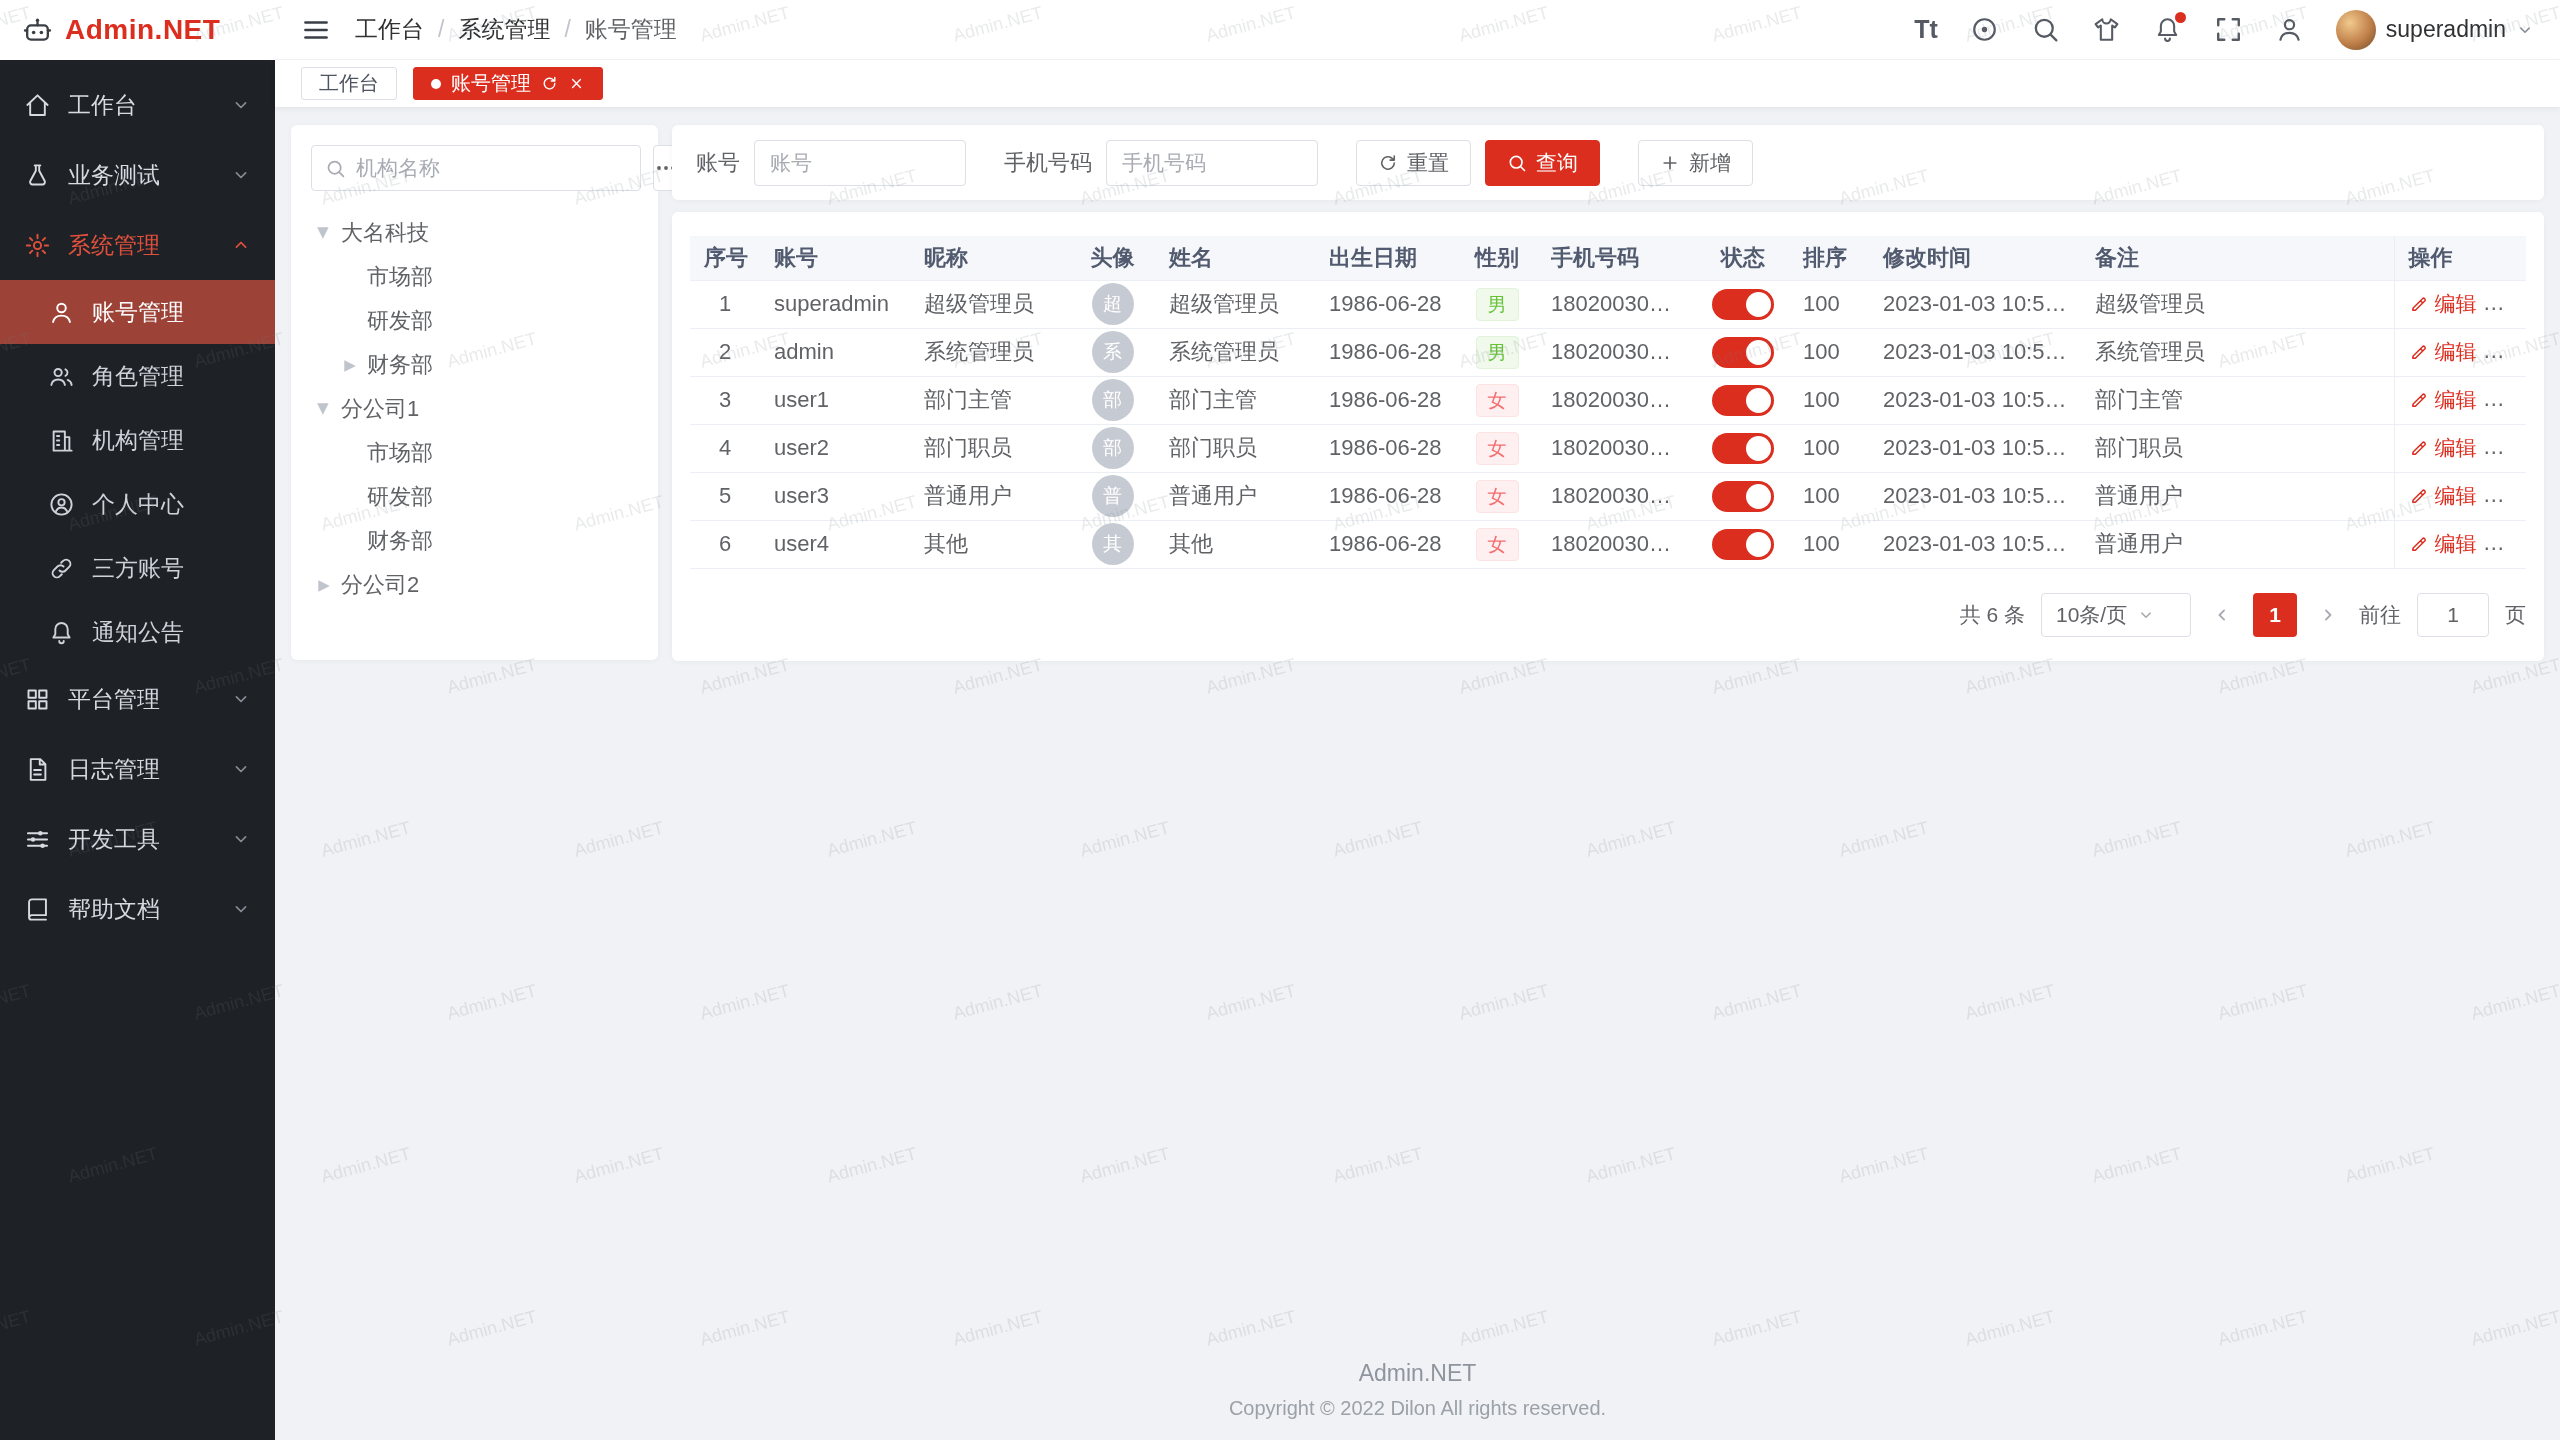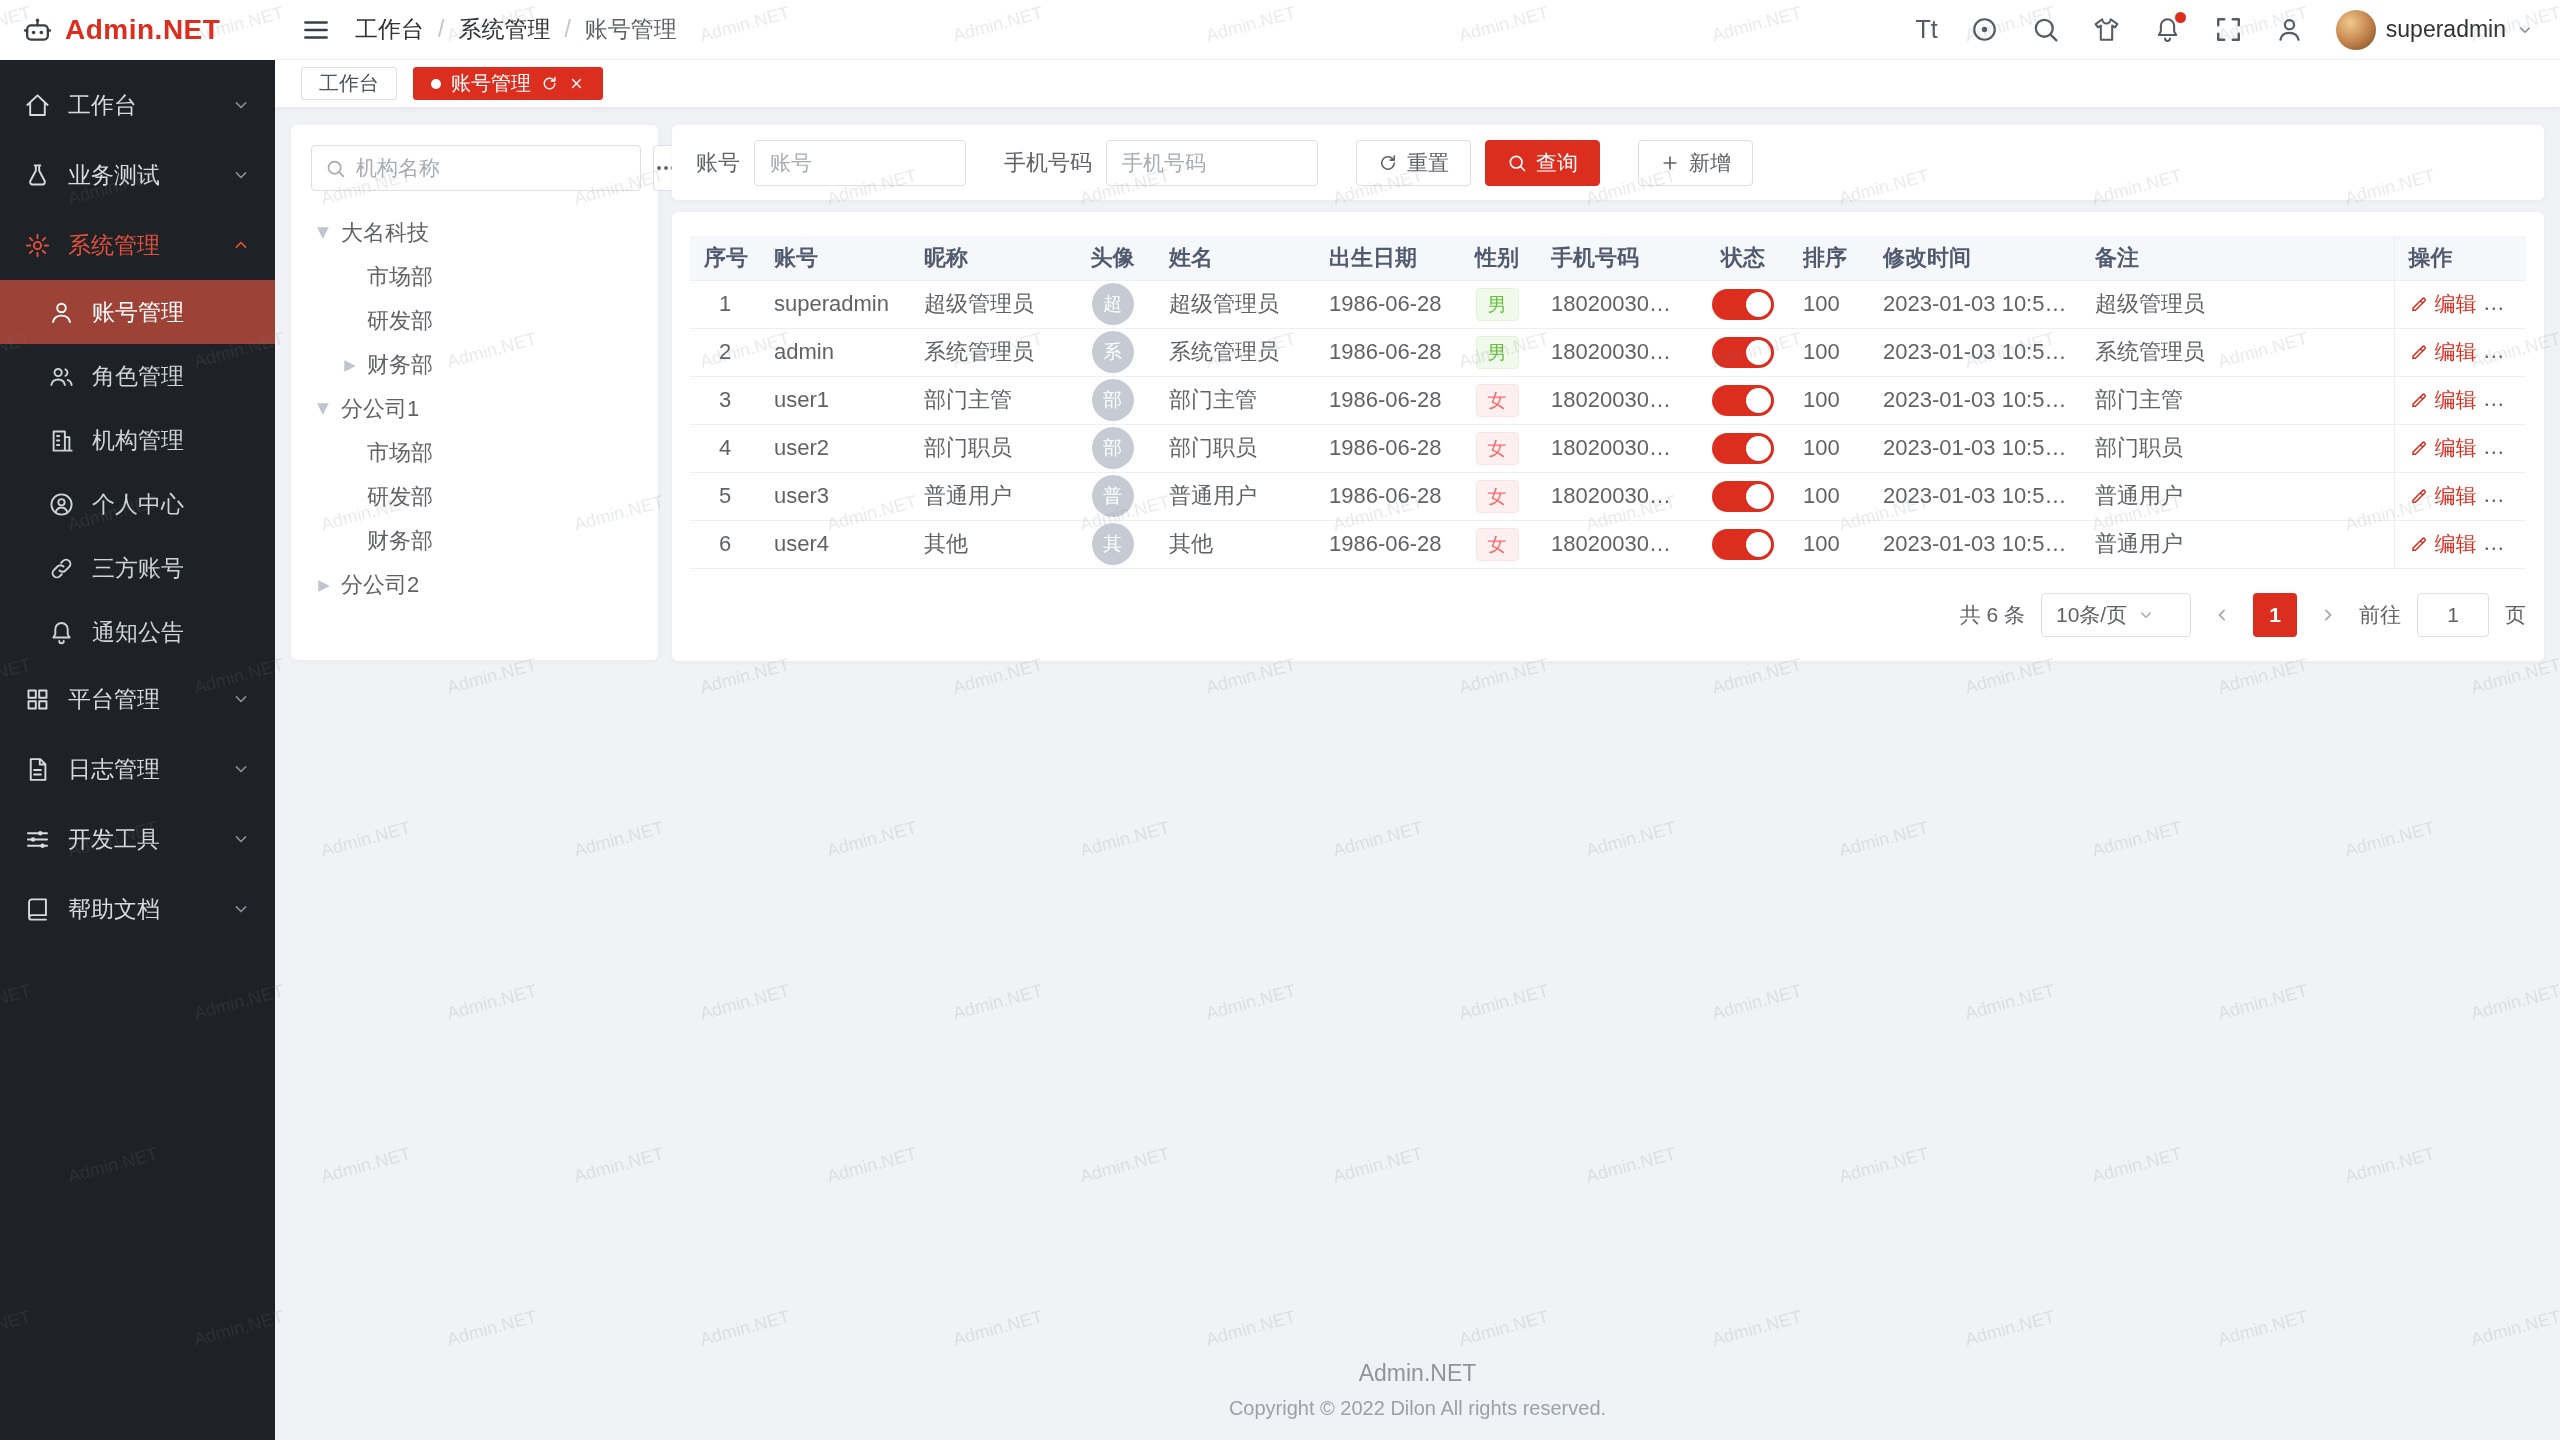--- a/index.html
+++ b/index.html
@@ -27,21 +27,21 @@
   
   .main { flex:1; display:flex; flex-direction:column; min-width:0; }
   .topbar { height:60px; background:#fff; display:flex; align-items:center; gap:24px; padding:0 26px; border-bottom:1px solid #f1f2f4; }
   .hamburger { width:30px; height:30px; color:#3a3f45; cursor:pointer; }
   .breadcrumb { display:flex; align-items:center; font-size:23px; color:#303133; }
   .crumb { cursor:pointer; }
   .crumb + .crumb::before { content:"/"; color:#c0c4cc; margin:0 14px; }
   .crumb.last { color:#606266; cursor:default; }
   .top-actions { margin-left:auto; display:flex; align-items:center; gap:32px; color:#565b63; }
   .ai { width:29px; height:29px; cursor:pointer; }
-  .tt { font-size:25px; font-weight:normal; cursor:pointer; line-height:1; }
+  .tt { font-size:25px; font-weight:bold; cursor:pointer; line-height:1; }
   .bell-wrap { position:relative; cursor:pointer; }
   .badge-dot { position:absolute; top:-3px; right:-4px; width:11px; height:11px; border-radius:50%; background:#dc2e1f; }
   .user-chip { display:flex; align-items:center; gap:10px; cursor:pointer; }
   .avatar-img { width:40px; height:40px; border-radius:50%; background:radial-gradient(circle at 35% 32%, #f2c98d, #c08049 55%, #6e4a26); }
   .username { font-size:23px; color:#303133; }
   .uchev { width:18px; height:18px; color:#8a9099; }
 
   .tabsbar { height:47px; background:#fff; display:flex; align-items:center; gap:16px; padding:0 26px; box-shadow:0 2px 6px rgba(0,0,0,.06); position:relative; z-index:1; }
   .tab { height:33px; padding:0 17px; border:1px solid #dcdfe6; border-radius:3px; display:flex; align-items:center; gap:10px; font-size:20px; color:#4e5560; background:#fff; cursor:pointer; }
   .tab.active { background:#dc2e1f; border-color:#dc2e1f; color:#fff; }

